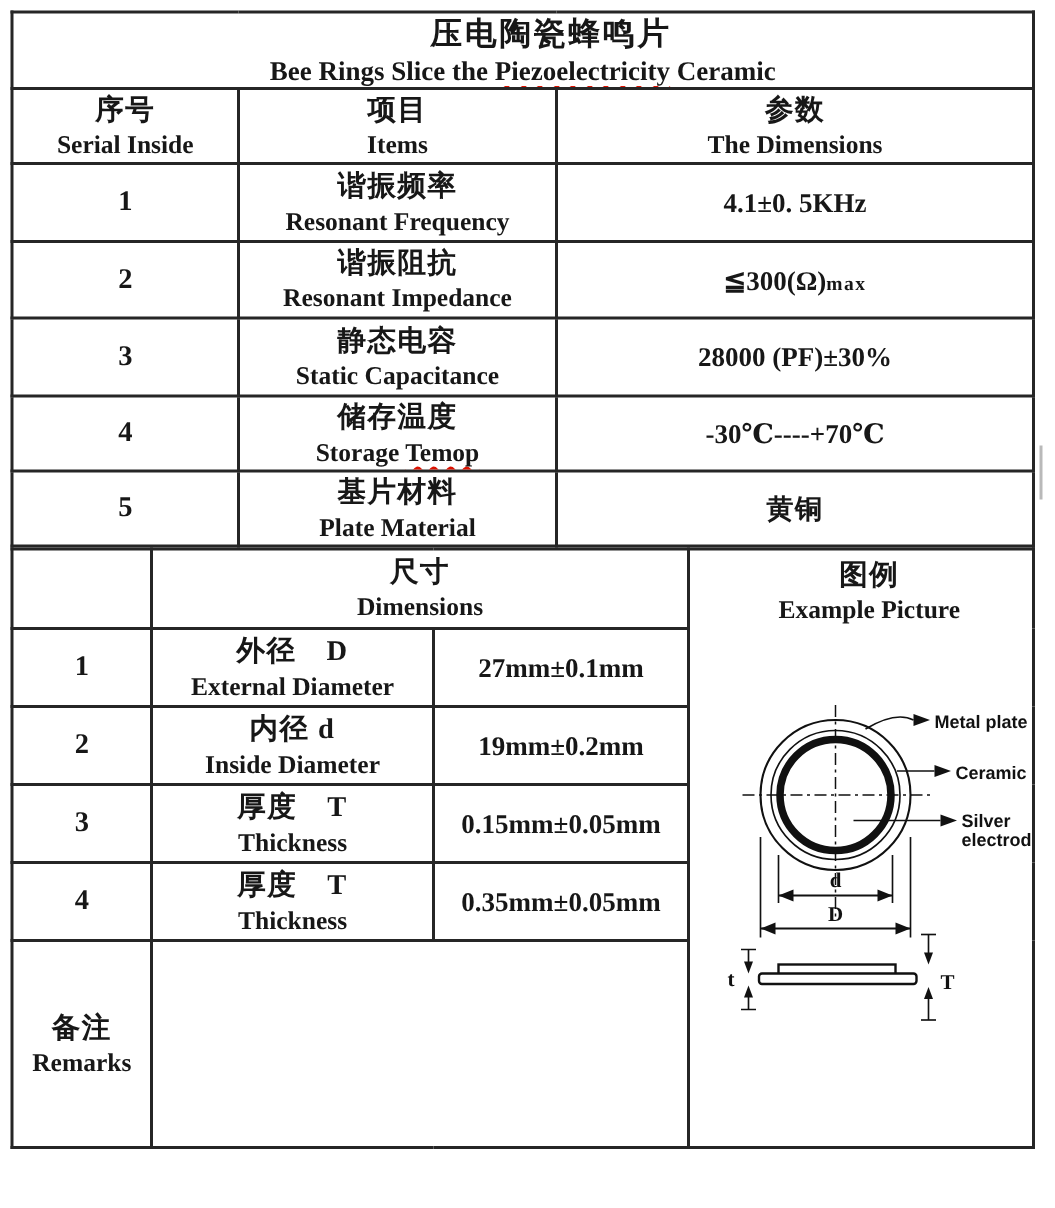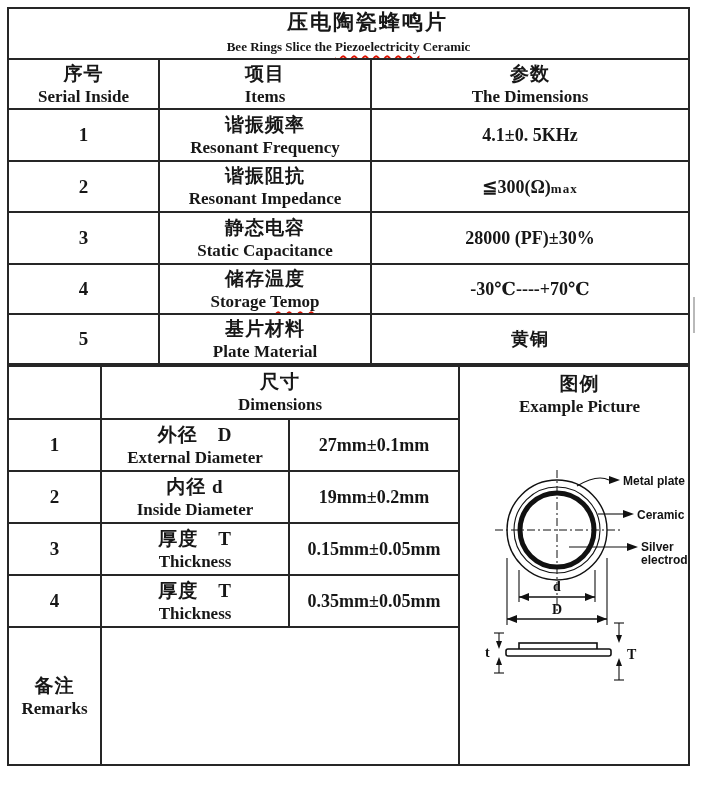--- a/index.html
+++ b/index.html
@@ -17,21 +17,21 @@
   td {
     border: 2px solid #262626;
     text-align: center;
     vertical-align: middle;
     overflow: hidden;
     padding: 0;
   }
   .zh { font-size: 19px; line-height: 25px; letter-spacing: 1px; }
   .en { font-size: 17px; line-height: 22px; }
   .title-zh { font-size: 21px; line-height: 27px; letter-spacing: 2px; padding-left: 38px; }
-  .title-en { font-size: 13px; line-height: 22px; }
+  .title-en { font-size: 18px; line-height: 22px; }
   .serial { font-size: 19px; }
   .val { font-size: 18px; }
   .misspell {
     text-decoration: underline wavy #dd1100;
     text-decoration-thickness: 2px;
     text-underline-offset: 4px;
     text-decoration-skip-ink: none;
   }
   .suffix-small { font-size: 13px; letter-spacing: 1px; text-align: center; }
   .pic-cell { vertical-align: top; padding-left: 11px; }

